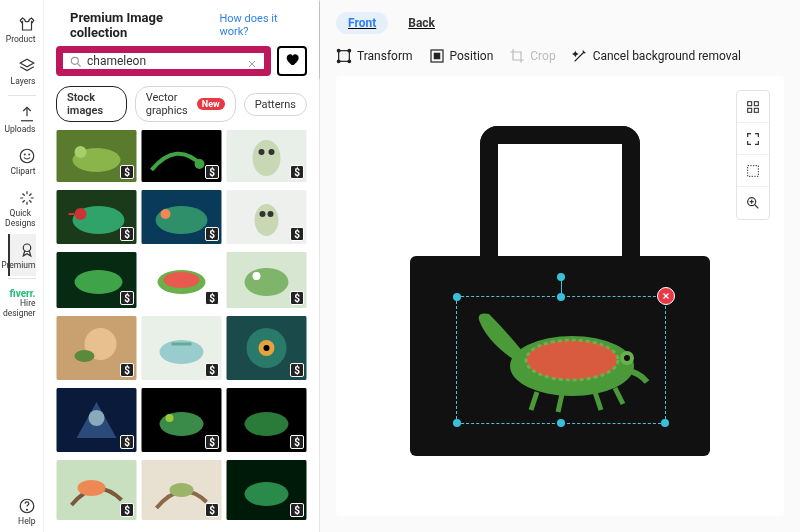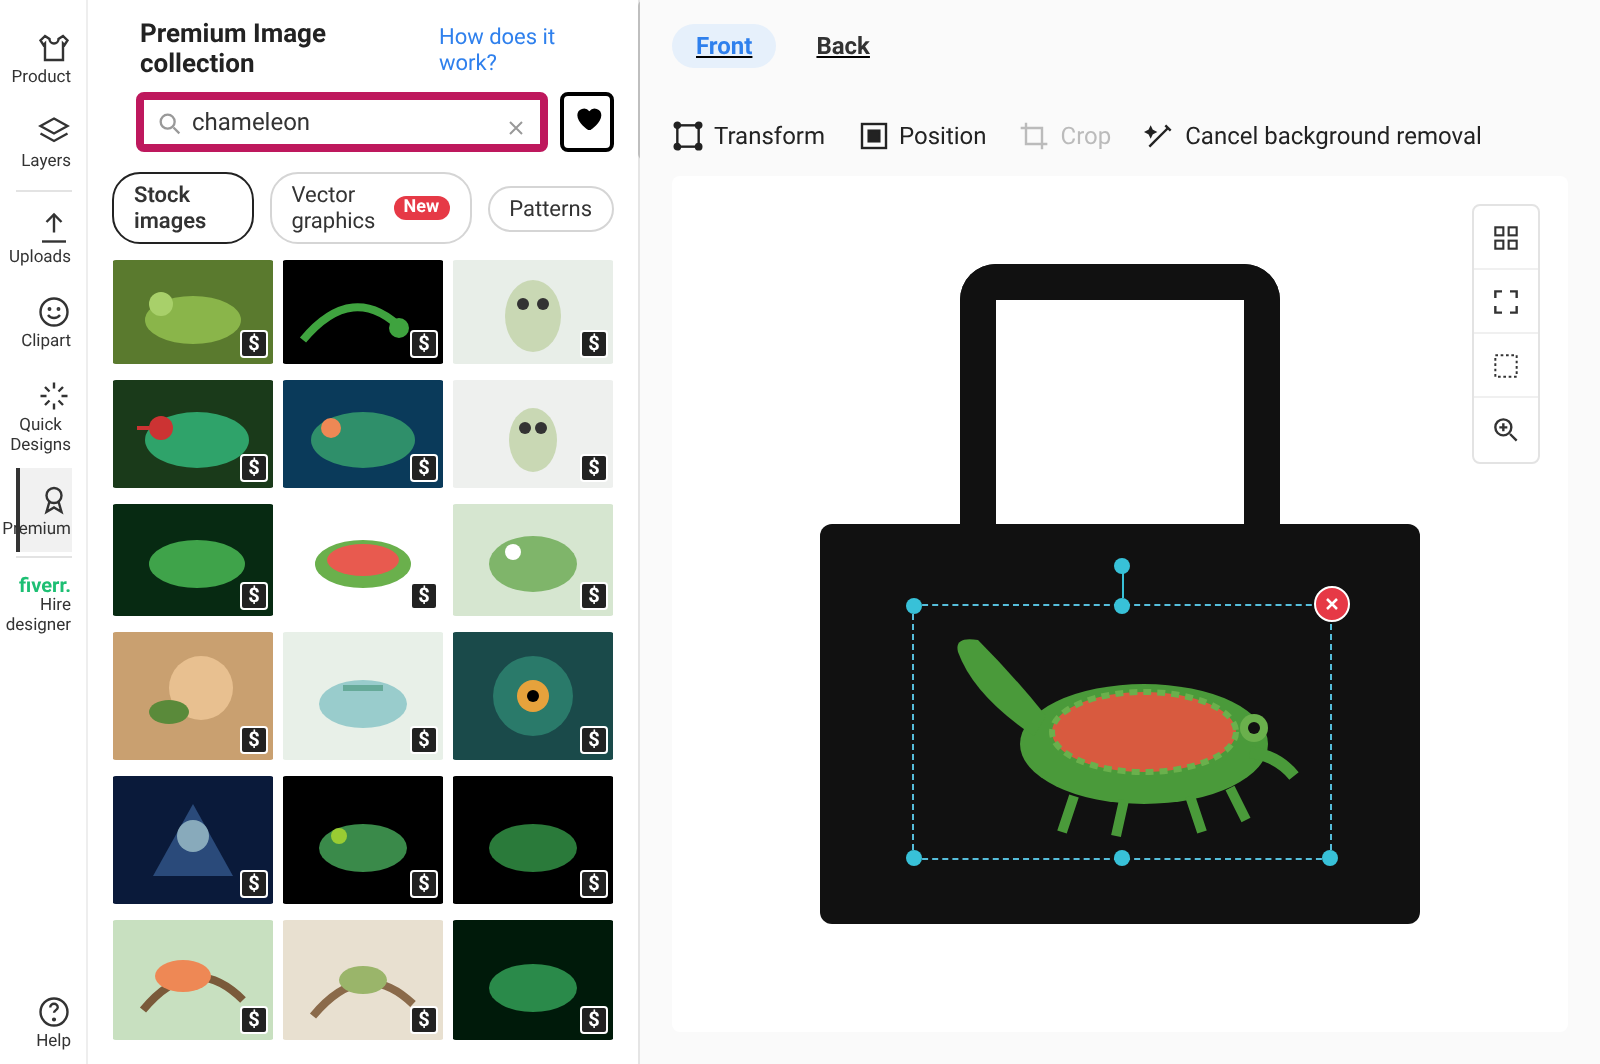--- a/index.html
+++ b/index.html
@@ -16,21 +16,21 @@
 .sidebar-hr { width: 28px; border: none; border-top:1px solid #e3e3e3; margin: 2px 0; }
 
 
 .panel { width: 276px; display: flex; flex-direction: column; border-right: 1px solid #e5e5e5; position: relative; }
 .panel-scrollbar { position: absolute; right: -6px; top: 0; width: 6px; height: 100%; background: transparent; }
 .panel-scrollbar .thumb { position:absolute; top: 0; width:6px; height: 80px; background:#bfbfbf; border-radius:3px; }
 .panel-header { display:flex; align-items:center; justify-content:space-between; padding: 10px 12px 6px 12px; }
 .panel-title { font-size: 13px; font-weight: 700; color: #222; margin-left: 14px; }
 .howlink { font-size: 11px; color: #2f80ed; cursor:pointer; }
 .search-row { display:flex; gap:6px; padding: 0 12px 8px 12px; }
-.search-box { flex:1; border:4px solid #be185d; border-radius:4px; display:flex; align-items:center; padding: 4px 6px; height:30px;margin-left:12px; }
+.search-box { flex:1; border:7px solid #be185d; border-radius:4px; display:flex; align-items:center; padding: 4px 6px; height:30px; }
 .search-box .sicon { width:14px; height:14px; color:#999; margin-right:4px; }
 .search-box input { flex:1; border:none; outline:none; font-size:12px; color:#333; background:transparent; }
 .clear-icon { color:#999; width:12px; height:12px; cursor:pointer; }
 .fav-btn { width:30px; height:30px; border:2px solid #000; border-radius:4px; background:#fff; display:flex; align-items:center; justify-content:center; cursor:pointer; }
 .fav-btn svg { width:16px; height:16px; }
 
 .tabs-row { display:flex; gap:8px; padding: 2px 12px 8px 12px; align-items:center; }
 .pill { border:1px solid #d5d5d5; border-radius:14px; padding: 4px 10px; font-size:11px; color:#333; cursor:pointer; display:flex; align-items:center; gap:4px; background:#fff; }
 .pill.active { border:1px solid #222; font-weight:600; }
 .badge-new { background:#e63946; color:#fff; font-size:9px; border-radius:8px; padding:1px 5px; font-weight:700; }
@@ -43,21 +43,21 @@
 
 .art { display:block; }
 
 
 .canvas-area { flex:1; display:flex; flex-direction:column; background:#fafafa; position:relative; }
 .view-tabs { display:flex; gap:8px; padding: 12px 16px 6px 16px; align-items:center;text-decoration:underline; }
 .view-tab { font-size:12px; font-weight:700; padding:4px 12px; border-radius:14px; cursor:pointer; color:#333; }
 .view-tab.active { background:#e6f0fb; color:#2f80ed; }
 
 .toolbar { display:flex; gap:16px; padding: 8px 16px 12px 16px; align-items:center; font-size:12px; color:#222; }
-.toolbar .tbtn { display:flex; align-items:center; gap:5px; cursor:pointer;margin-top:12px; }
+.toolbar .tbtn { display:flex; align-items:center; gap:5px; cursor:pointer; }
 .toolbar .tbtn.disabled { color:#bbb; cursor:default;align-items:center; }
 .toolbar .ticon { width:16px; height:16px; display:flex; align-items:center; justify-content:center; }
 
 .stage-wrap { flex:1; background:#fff; margin:0 16px 16px 16px; border-radius:4px; position:relative; display:flex; align-items:center; justify-content:center; }
 .float-tools { position:absolute; top:14px; right:14px; background:#fff; border:1px solid #e3e3e3; border-radius:4px; display:flex; flex-direction:column; }
 .float-tools .ftool { width:32px; height:32px; display:flex; align-items:center; justify-content:center; cursor:pointer; border-bottom:1px solid #f0f0f0; }
 .float-tools .ftool:last-child { border-bottom:none; }
 
 .tote { position:relative; width:320px; height:360px; }
 .tote-body { position:absolute; left:10px; top:140px; width:300px; height:200px; background:#111; border-radius:6px; }

